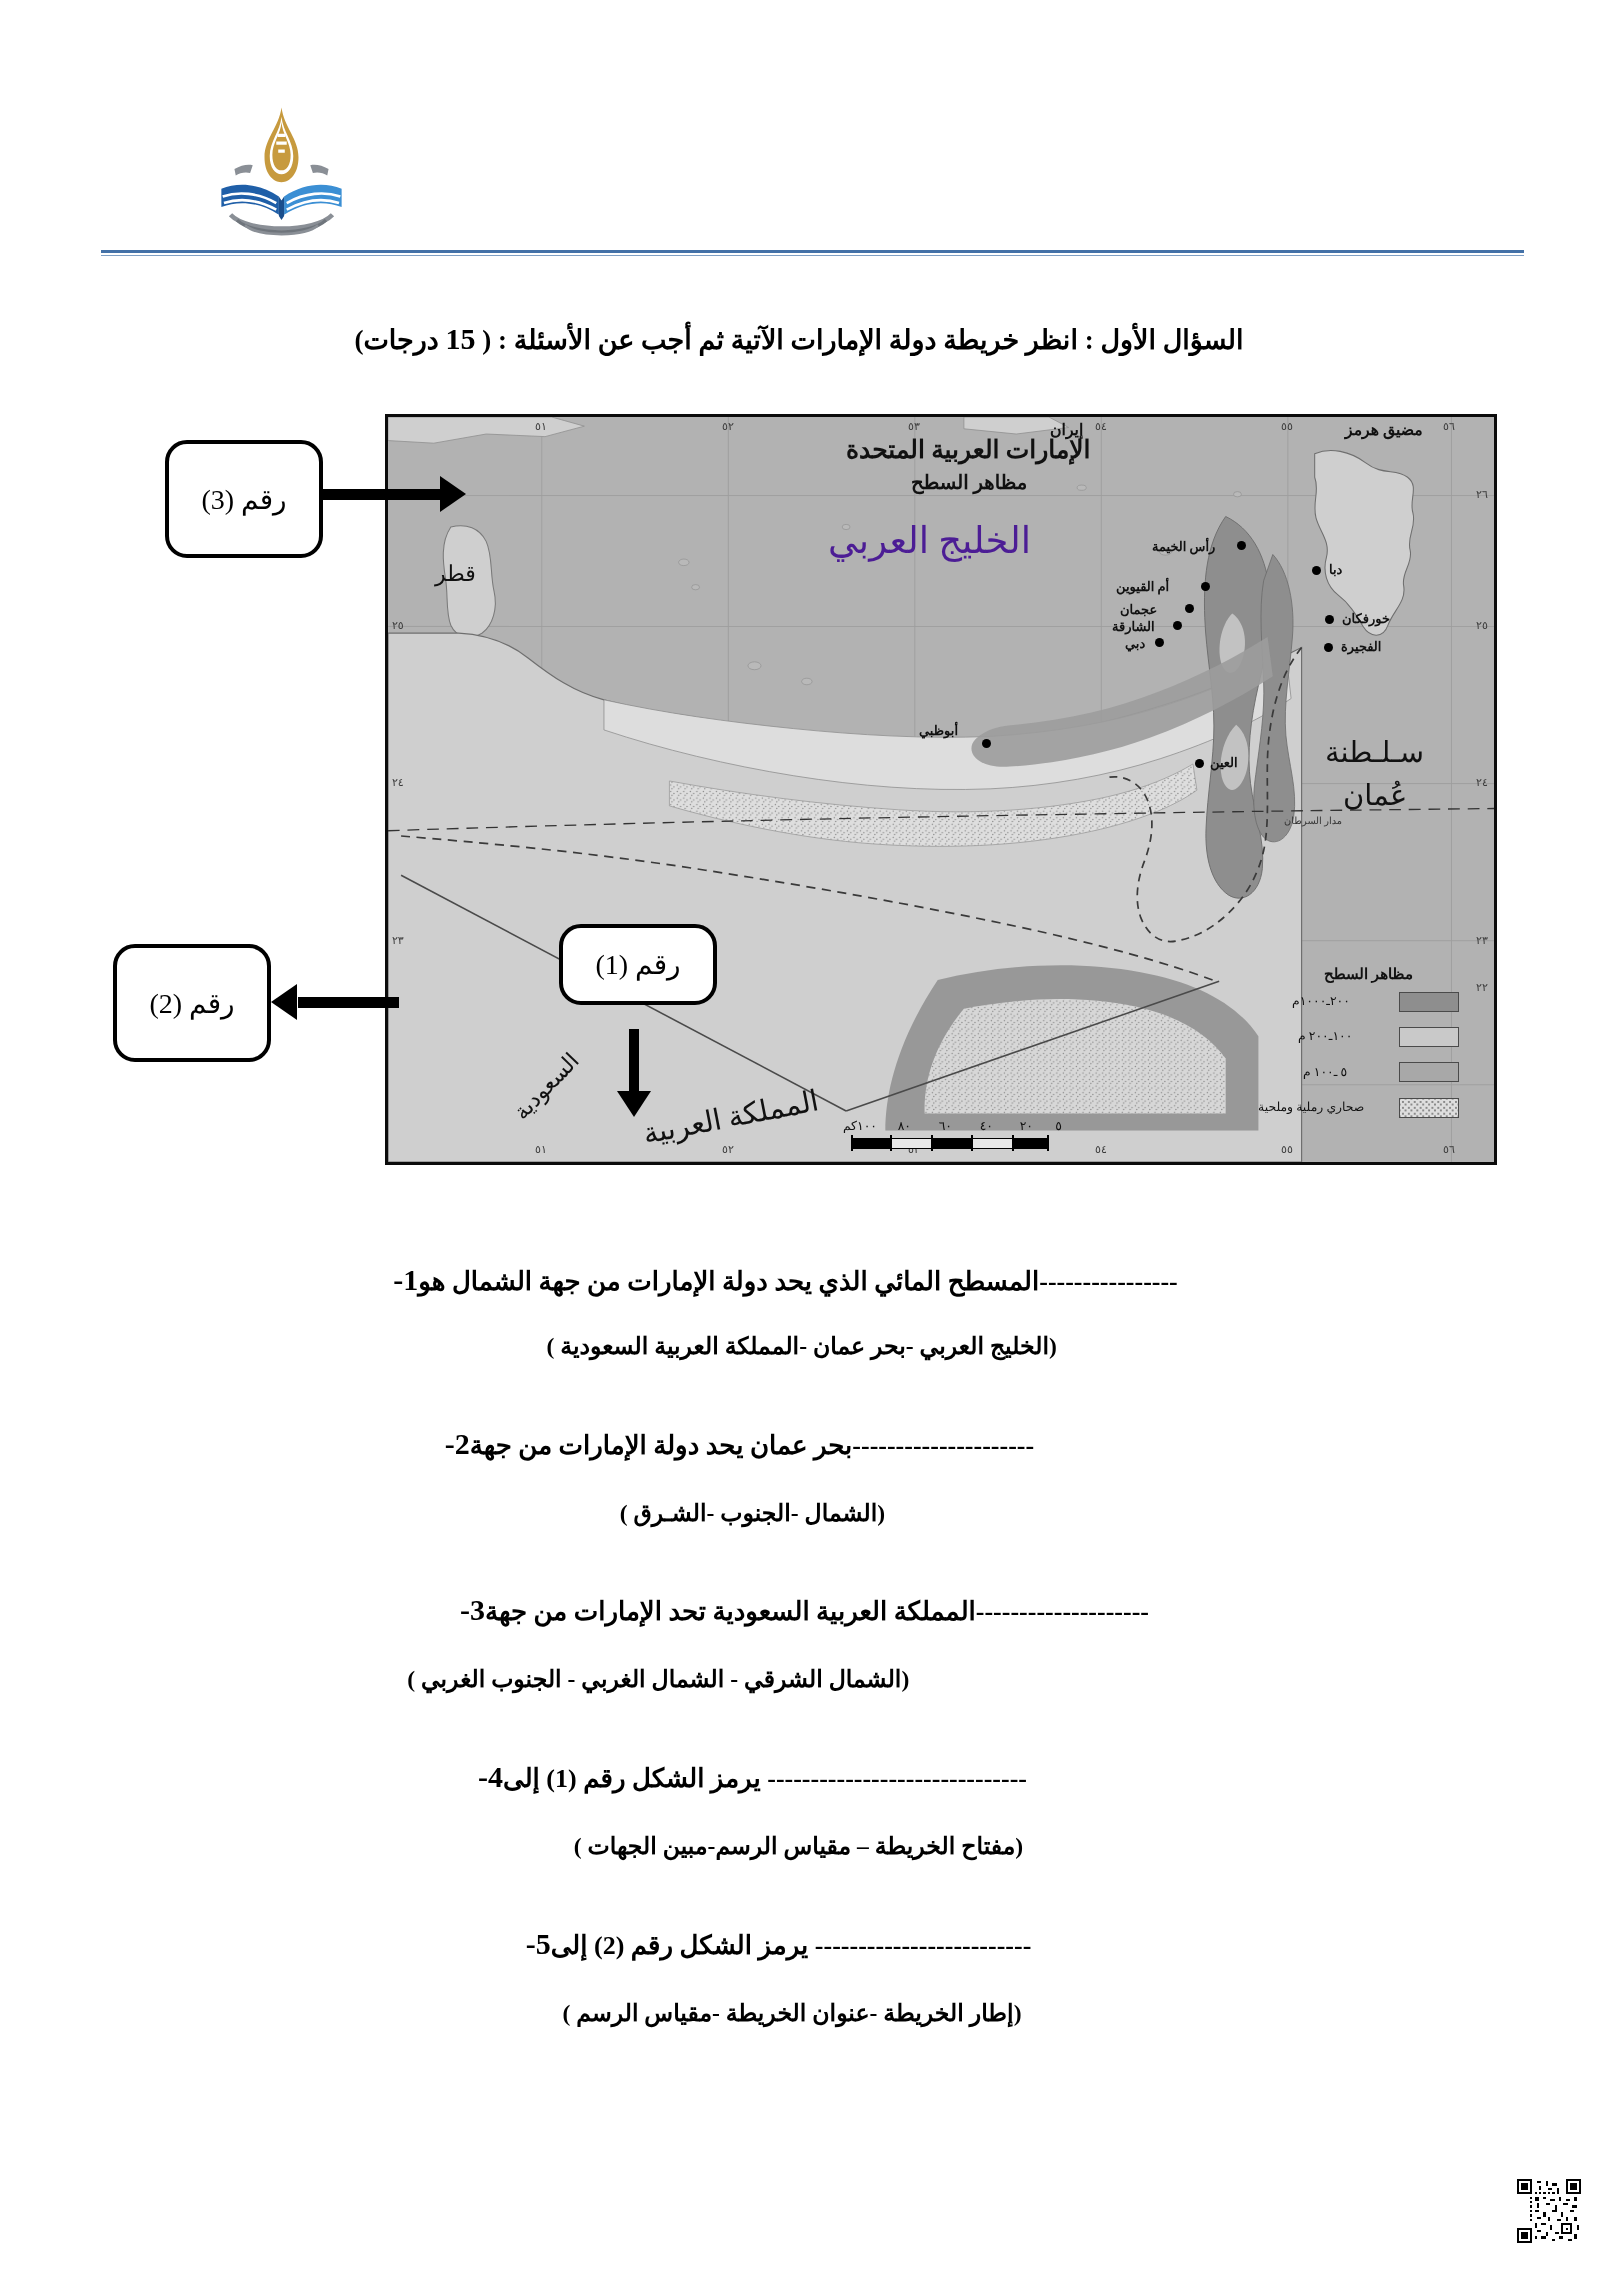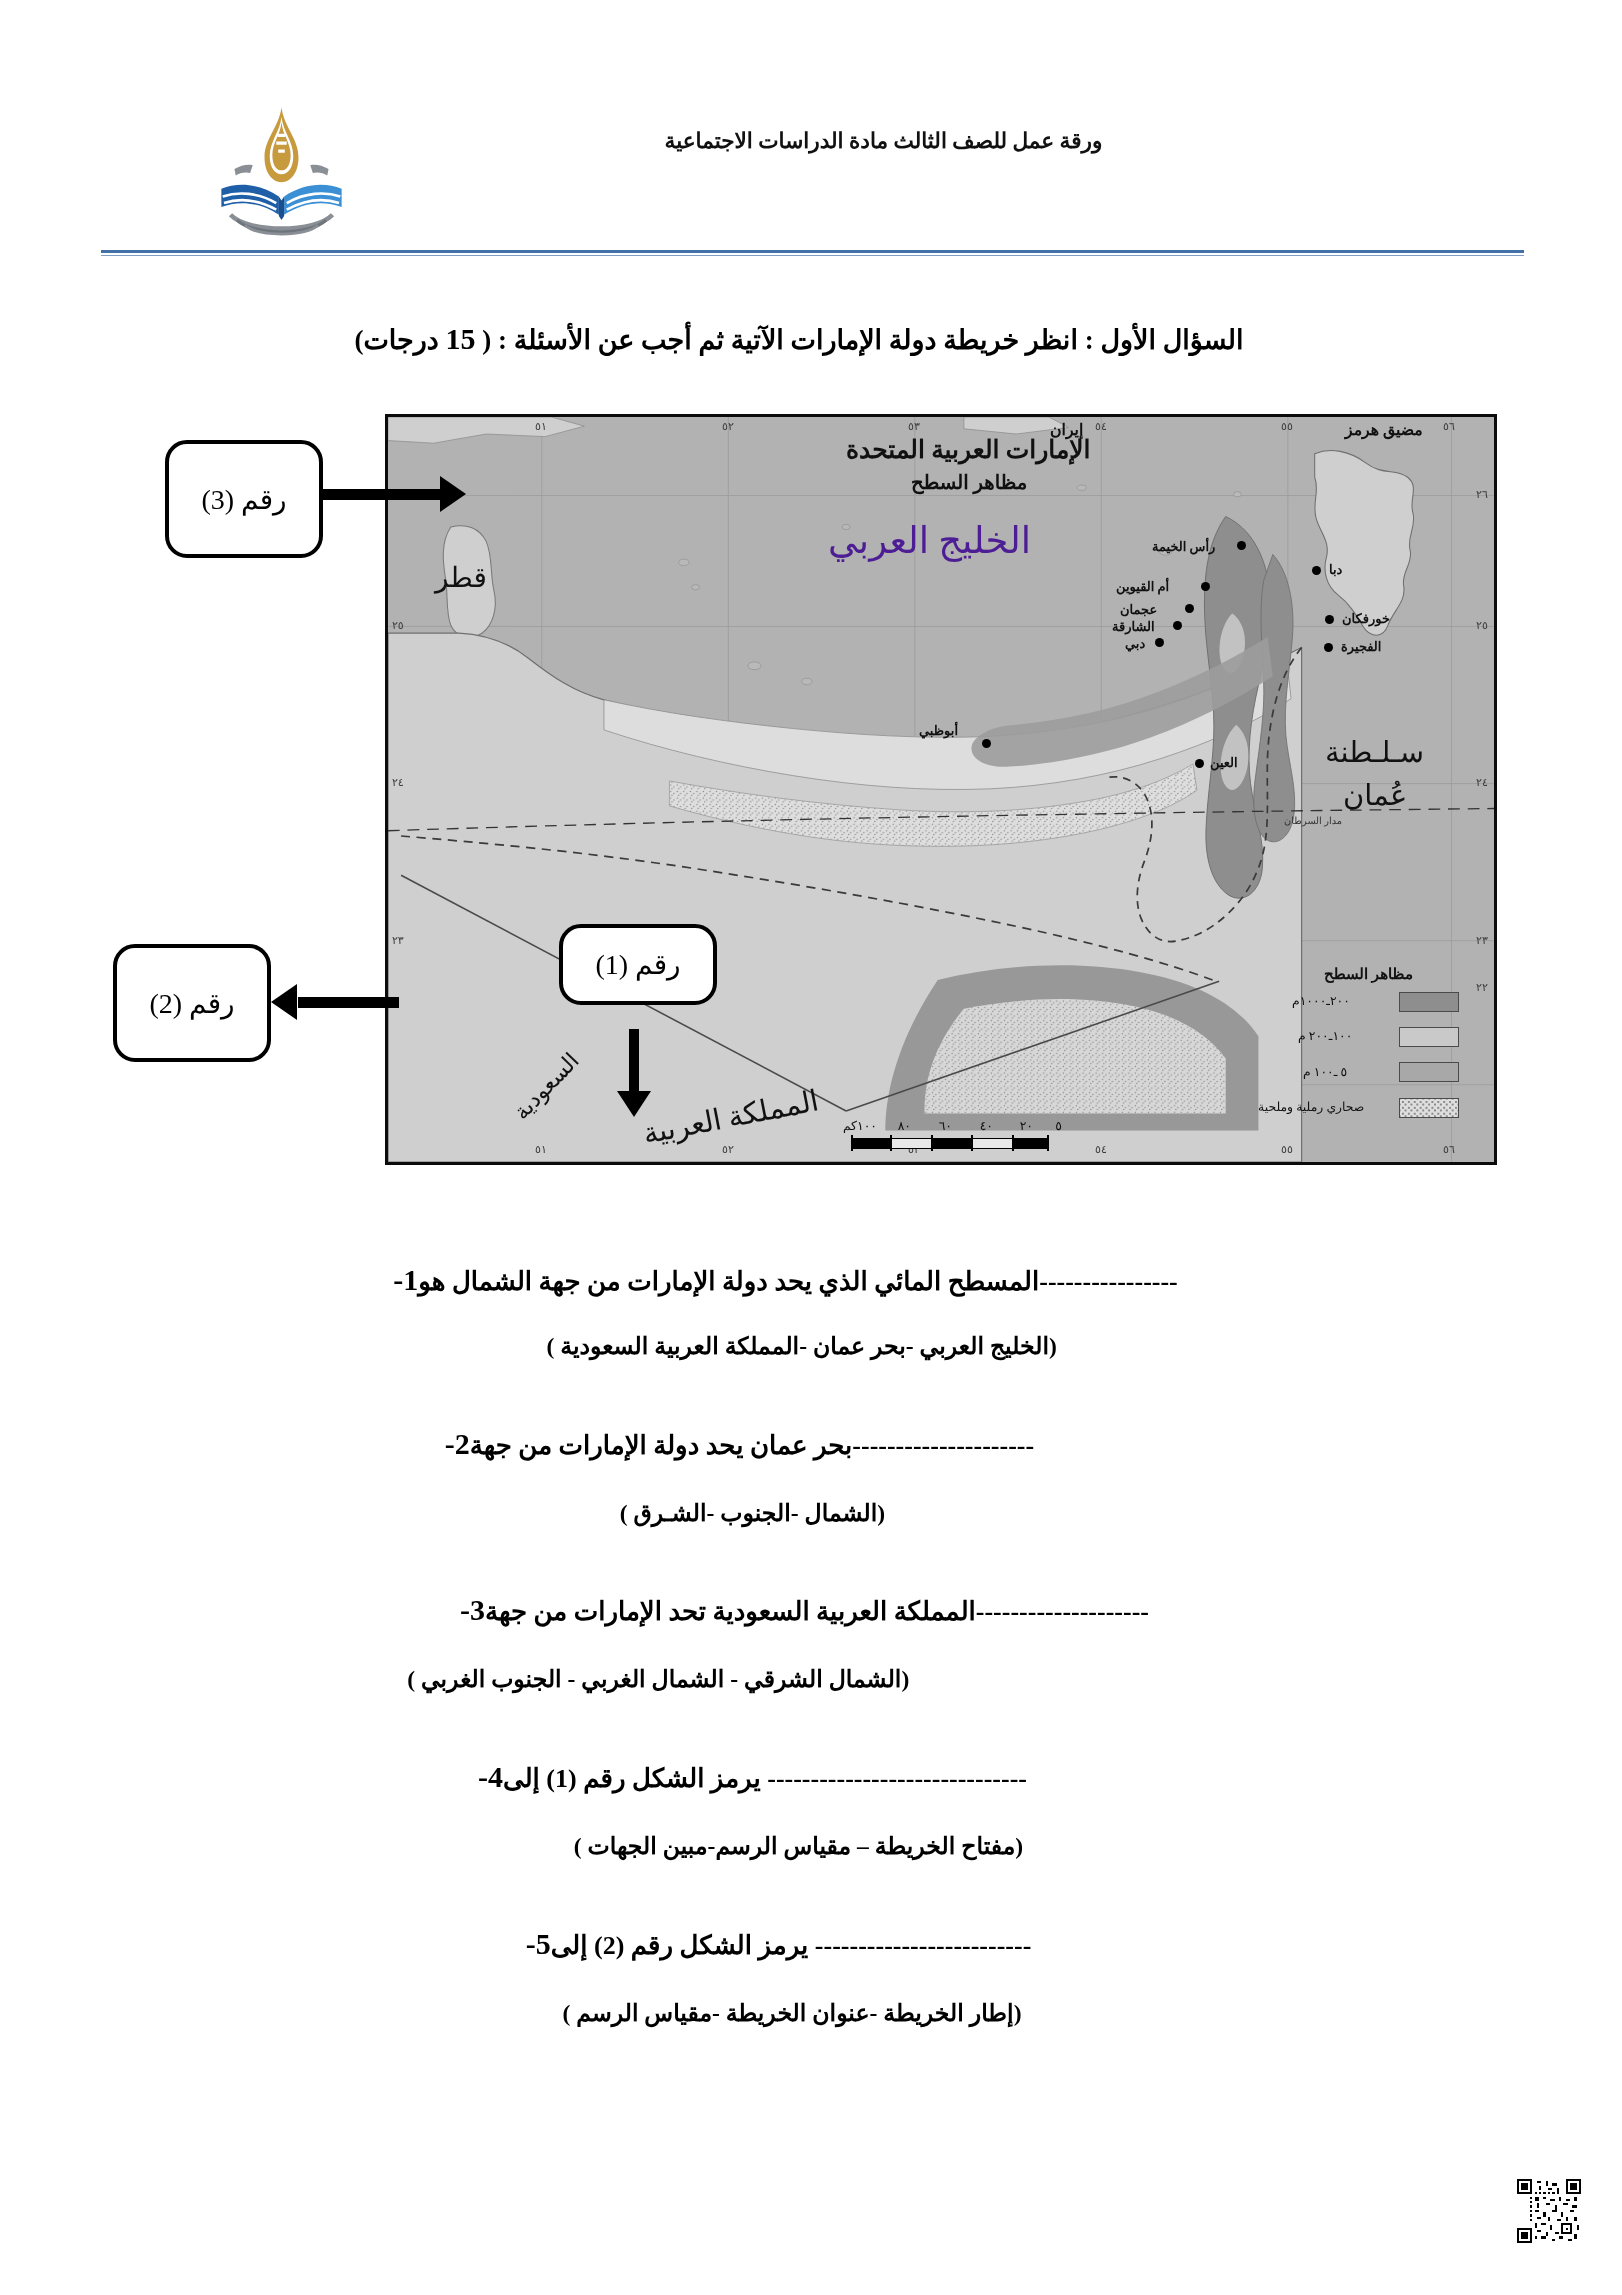--- a/index.html
+++ b/index.html
@@ -276,21 +276,20 @@
       <path d="M188 150 C164 142 136 145 108 160" stroke="#ffffff" stroke-width="4" fill="none"></path>
 
       <path d="M96 140 L100 146 L104 140 L104 170 L100 176 L96 170 Z" fill="#1a4e8c"></path>
 
       <path d="M22 168 C48 196 152 196 178 168" stroke="#8a8f96" stroke-width="7" fill="none"></path>
       <path d="M32 176 C56 200 144 200 168 176" stroke="#6f757c" stroke-width="5" fill="none"></path>
       <path d="M44 184 C64 202 136 202 156 184" stroke="#8a8f96" stroke-width="4" fill="none"></path>
     </svg>
   </div>
 
-  <div class="header-title">ورقة عمل للصف الثالث  مادة الدراسات الاجتماعية</div>
 
   <div class="header-rule"></div>
   <div class="header-rule-thin"></div>
 </div>
 
 <div class="q-header">
   <span>السؤال الأول : انظر خريطة دولة الإمارات الآتية ثم أجب عن الأسئلة :  ( </span><span class="grades-num">15</span><span> درجات)</span>
 </div>
 
 <div class="map-wrap">
@@ -405,21 +404,21 @@
 
     <div class="mlabel mregion" style="left:662px; top:2.6px;">إيران</div>
     <div class="mlabel mregion" style="left:957px; top:2.6px;">مضيق هرمز</div>
 
     <div class="mlabel mcountry-big" style="left:937px; top:318px;">سـلـطنة</div>
     <div class="mlabel mcountry-big" style="left:955px; top:361px;">عُمان</div>
 
     <div class="mlabel mcountry-big" style="left:252px; top:666px; transform:rotate(-11deg); transform-origin:right center;">المملكة العربية</div>
     <div class="mlabel" style="left:105px; top:627px; font-size:22px; color:#111; transform:rotate(-46deg); transform-origin:right center;">السعودية</div>
 
-    <div class="mlabel" style="left:47px; top:144px; font-size:28px;">قطر</div>
+    <div class="mlabel" style="left:47px; top:144px; font-size:22px;">قطر</div>
 
     <div class="mlabel mtropic" style="left:896px; top:398px;">مدار السرطان</div>
 
     <div>
       <div class="mlabel mcity" style="left:764px; top:122px;">رأس الخيمة</div>
       <div class="city-dot" style="left:849px; top:124px;"></div>
 
       <div class="mlabel mcity" style="left:728px; top:162px;">أم القيوين</div>
       <div class="city-dot" style="left:813px; top:165px;"></div>
 

